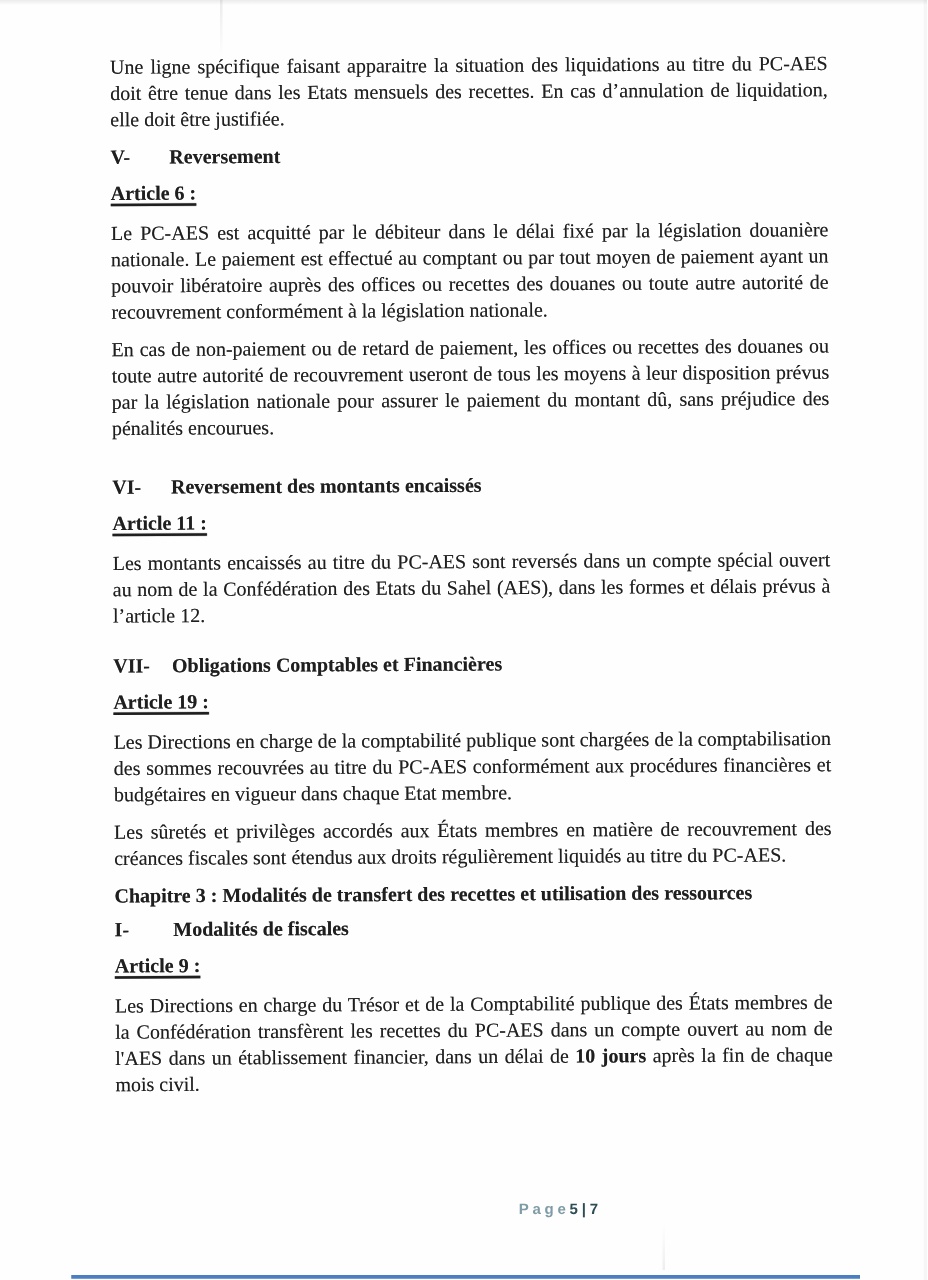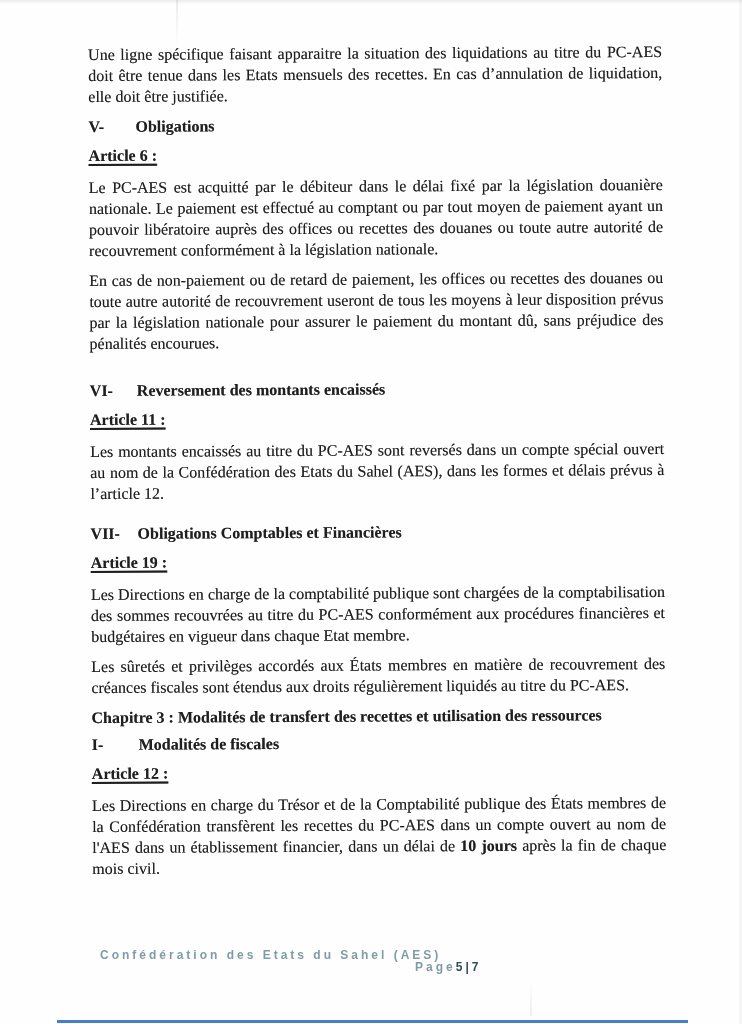--- a/index.html
+++ b/index.html
@@ -122,21 +122,21 @@
 
   <div class="scan-top-band"></div>
   <div class="scan-fold-top"></div>
   <div class="scan-fold-bottom"></div>
   <div class="scan-right-edge"></div>
 
   <div class="content">
 
     <p class="p">Une ligne spécifique faisant apparaitre la situation des liquidations au titre du PC-AES doit être tenue dans les Etats mensuels des recettes. En cas d’annulation de liquidation, elle doit être justifiée.</p>
 
-    <h2 class="sec-heading"><span class="sec-num">V-</span><span>Obligations</span></h2>
+    <h2 class="sec-heading"><span class="sec-num">V-</span><span>Reversement</span></h2>
 
     <h3 class="art-heading"><span class="underlined">Article 6 :</span></h3>
 
     <p class="p">Le PC-AES est acquitté par le débiteur dans le délai fixé par la législation douanière nationale. Le paiement est effectué au comptant ou par tout moyen de paiement ayant un pouvoir libératoire auprès des offices ou recettes des douanes ou toute autre autorité de recouvrement conformément à la législation nationale.</p>
 
     <p class="p">En cas de non-paiement ou de retard de paiement, les offices ou recettes des douanes ou toute autre autorité de recouvrement useront de tous les moyens à leur disposition prévus par la législation nationale pour assurer le paiement du montant dû, sans préjudice des pénalités encourues.</p>
 
     <h2 class="sec-heading sec-extra-lg"><span class="sec-num">VI-</span><span>Reversement des montants encaissés</span></h2>
 
     <h3 class="art-heading"><span class="underlined">Article 11 :</span></h3>
@@ -148,26 +148,25 @@
     <h3 class="art-heading"><span class="underlined">Article 19 :</span></h3>
 
     <p class="p">Les Directions en charge de la comptabilité publique sont chargées de la comptabilisation des sommes recouvrées au titre du PC-AES conformément aux procédures financières et budgétaires en vigueur dans chaque Etat membre.</p>
 
     <p class="p">Les sûretés et privilèges accordés aux États membres en matière de recouvrement des créances fiscales sont étendus aux droits régulièrement liquidés au titre du PC-AES.</p>
 
     <h2 class="chapter-heading">Chapitre 3 : Modalités de transfert des recettes et utilisation des ressources</h2>
 
     <h2 class="sec-heading"><span class="sec-num">I-</span><span>Modalités de fiscales</span></h2>
 
-    <h3 class="art-heading"><span class="underlined">Article 12 :</span></h3>
+    <h3 class="art-heading"><span class="underlined">Article 9 :</span></h3>
 
     <p class="p"><span>Les Directions en charge du Trésor et de la Comptabilité publique des États membres de la Confédération transfèrent les recettes du PC-AES dans un compte ouvert au nom de l'AES dans un établissement financier, dans un délai de </span><span class="bold">10 jours</span><span> après la fin de chaque mois civil.</span></p>
 
   </div>
 
   <div class="footer">
-    <span class="footer-org">Confédération des Etats du Sahel (AES)</span>
     <span class="footer-page"><span class="pg-word">Page</span><span class="pg-num">5</span><span class="pg-sep">|</span><span class="pg-num">7</span></span>
   </div>
 
   <div class="footer-rule"></div>
 
 </div>
 
 </body></html>

